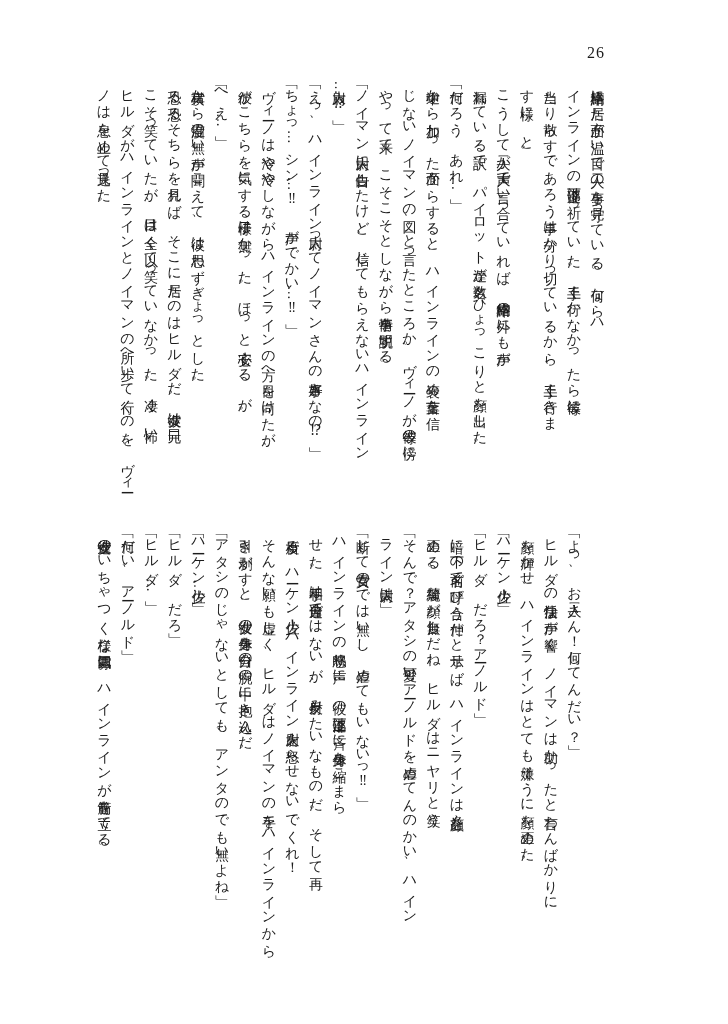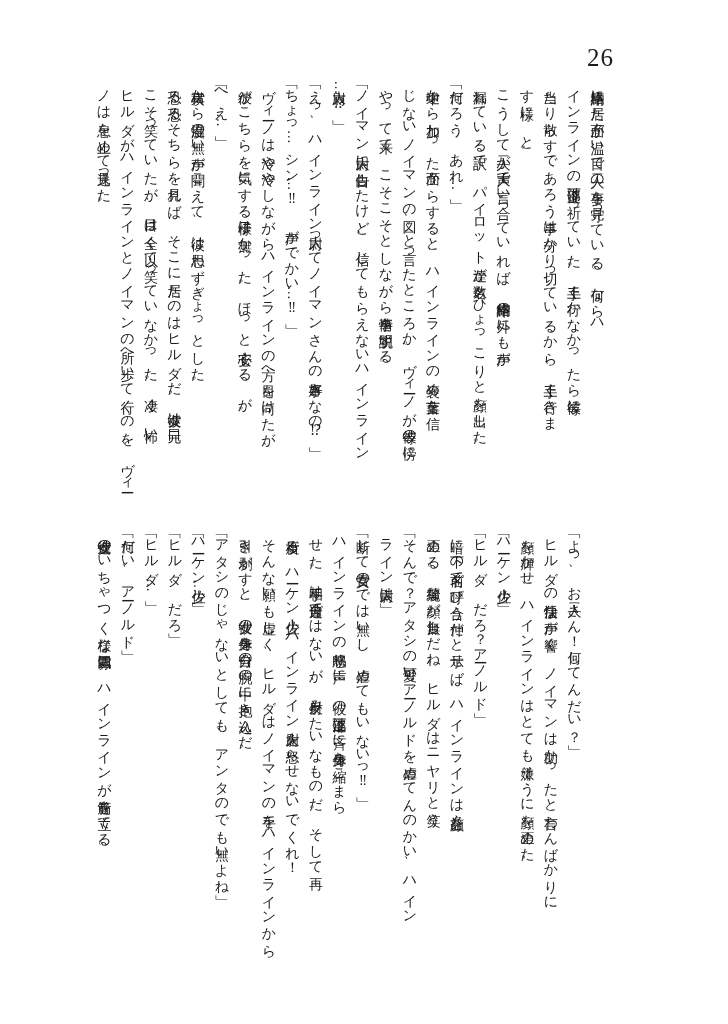--- a/index.html
+++ b/index.html
@@ -19,21 +19,21 @@
     position: absolute;
     left: 0; top: 0;
     width: 728px;
     height: 1024px;
     background: #ffffff;
   }
   .page-number {
     position: absolute;
     top: 44px;
     left: 587px;
-    font-size: 25px;
+    font-size: 16px;
     letter-spacing: 1px;
     color: #1c1c1c;
   }
   .vblock {
     position: absolute;
     writing-mode: vertical-rl;
     text-orientation: mixed;
     font-size: 14px;
     line-height: 23.5px;
     letter-spacing: 0.3px;

